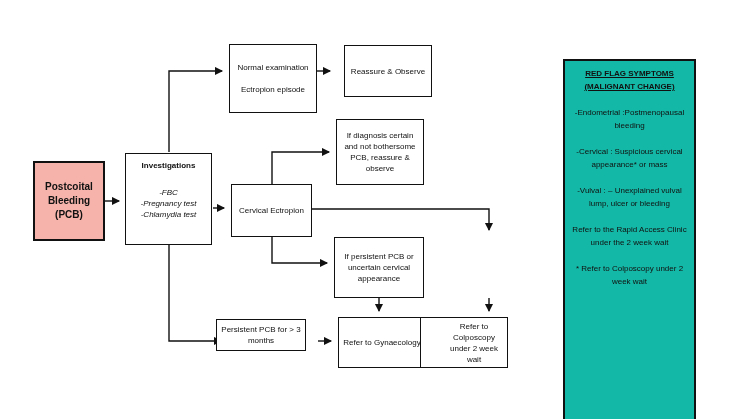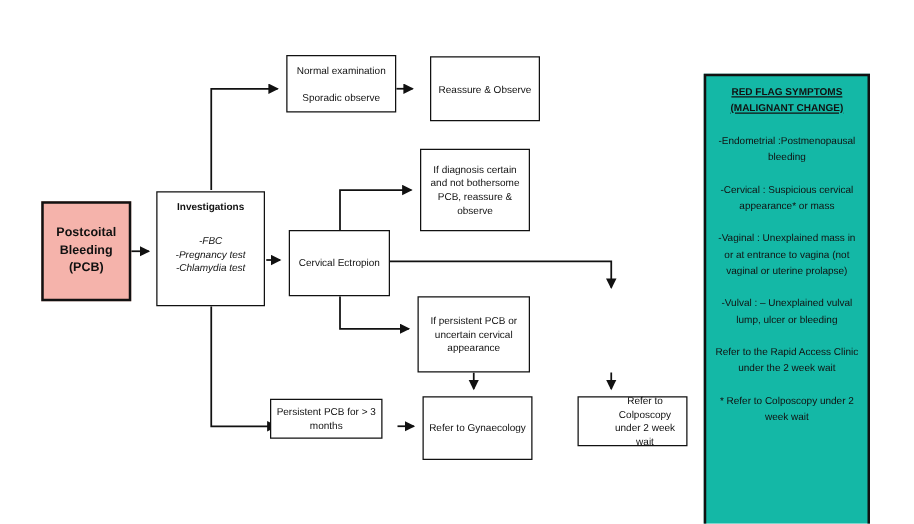--- a/index.html
+++ b/index.html
@@ -92,24 +92,24 @@
     <span>Postcoital Bleeding (PCB)</span>
   </div>
 
   <div class="node left-align" style="left:125px;top:153px;width:87px;height:92px;">
     <div class="inv-title">Investigations</div>
     <div class="inv-item">-FBC</div>
     <div class="inv-item">-Pregnancy test</div>
     <div class="inv-item">-Chlamydia test</div>
   </div>
 
-  <div class="node" style="left:229px;top:44px;width:88px;height:46px;">
+  <div class="node" style="left:229px;top:44px;width:88px;height:69px;">
     <span>Normal examination</span>
     <span class="gap-line"></span>
-    <span>Sporadic observe</span>
+    <span>Ectropion episode</span>
   </div>
 
   <div class="node" style="left:344px;top:45px;width:88px;height:52px;">
     <span>Reassure &amp; Observe</span>
   </div>
 
   <div class="node" style="left:336px;top:119px;width:88px;height:66px;">
     <span>If diagnosis certain and not bothersome PCB, reassure &amp; observe</span>
   </div>
 
@@ -123,28 +123,27 @@
 
 
   <div class="node" style="left:216px;top:319px;width:90px;height:32px;align-items:flex-end;">
     <span>Persistent PCB for &gt; 3 months</span>
   </div>
 
   <div class="node" style="left:338px;top:317px;width:88px;height:51px;">
     <span>Refer to Gynaecology</span>
   </div>
 
-  <div class="node" style="left:462px;top:317px;width:88px;height:40px;padding-left:24px;">
+  <div class="node" style="left:420px;top:317px;width:88px;height:51px;padding-left:24px;">
     <span>Refer to Colposcopy under 2 week wait</span>
   </div>
 
   <div id="redflag">
     <div class="rf-title">RED FLAG SYMPTOMS</div>
     <div class="rf-title">(MALIGNANT CHANGE)</div>
     <div class="rf-item">-Endometrial :Postmenopausal bleeding</div>
     <div class="rf-item">-Cervical : Suspicious cervical appearance* or mass</div>
-    <div class="rf-item">-Vaginal : Unexplained mass in or at entrance to vagina (not vaginal or uterine prolapse)</div>
     <div class="rf-item">-Vulval : – Unexplained vulval lump, ulcer or bleeding</div>
     <div class="rf-item">Refer to the Rapid Access Clinic under the 2 week wait</div>
     <div class="rf-item">* Refer to Colposcopy under 2 week wait</div>
   </div>
 
 </div>
 
 </body></html>

